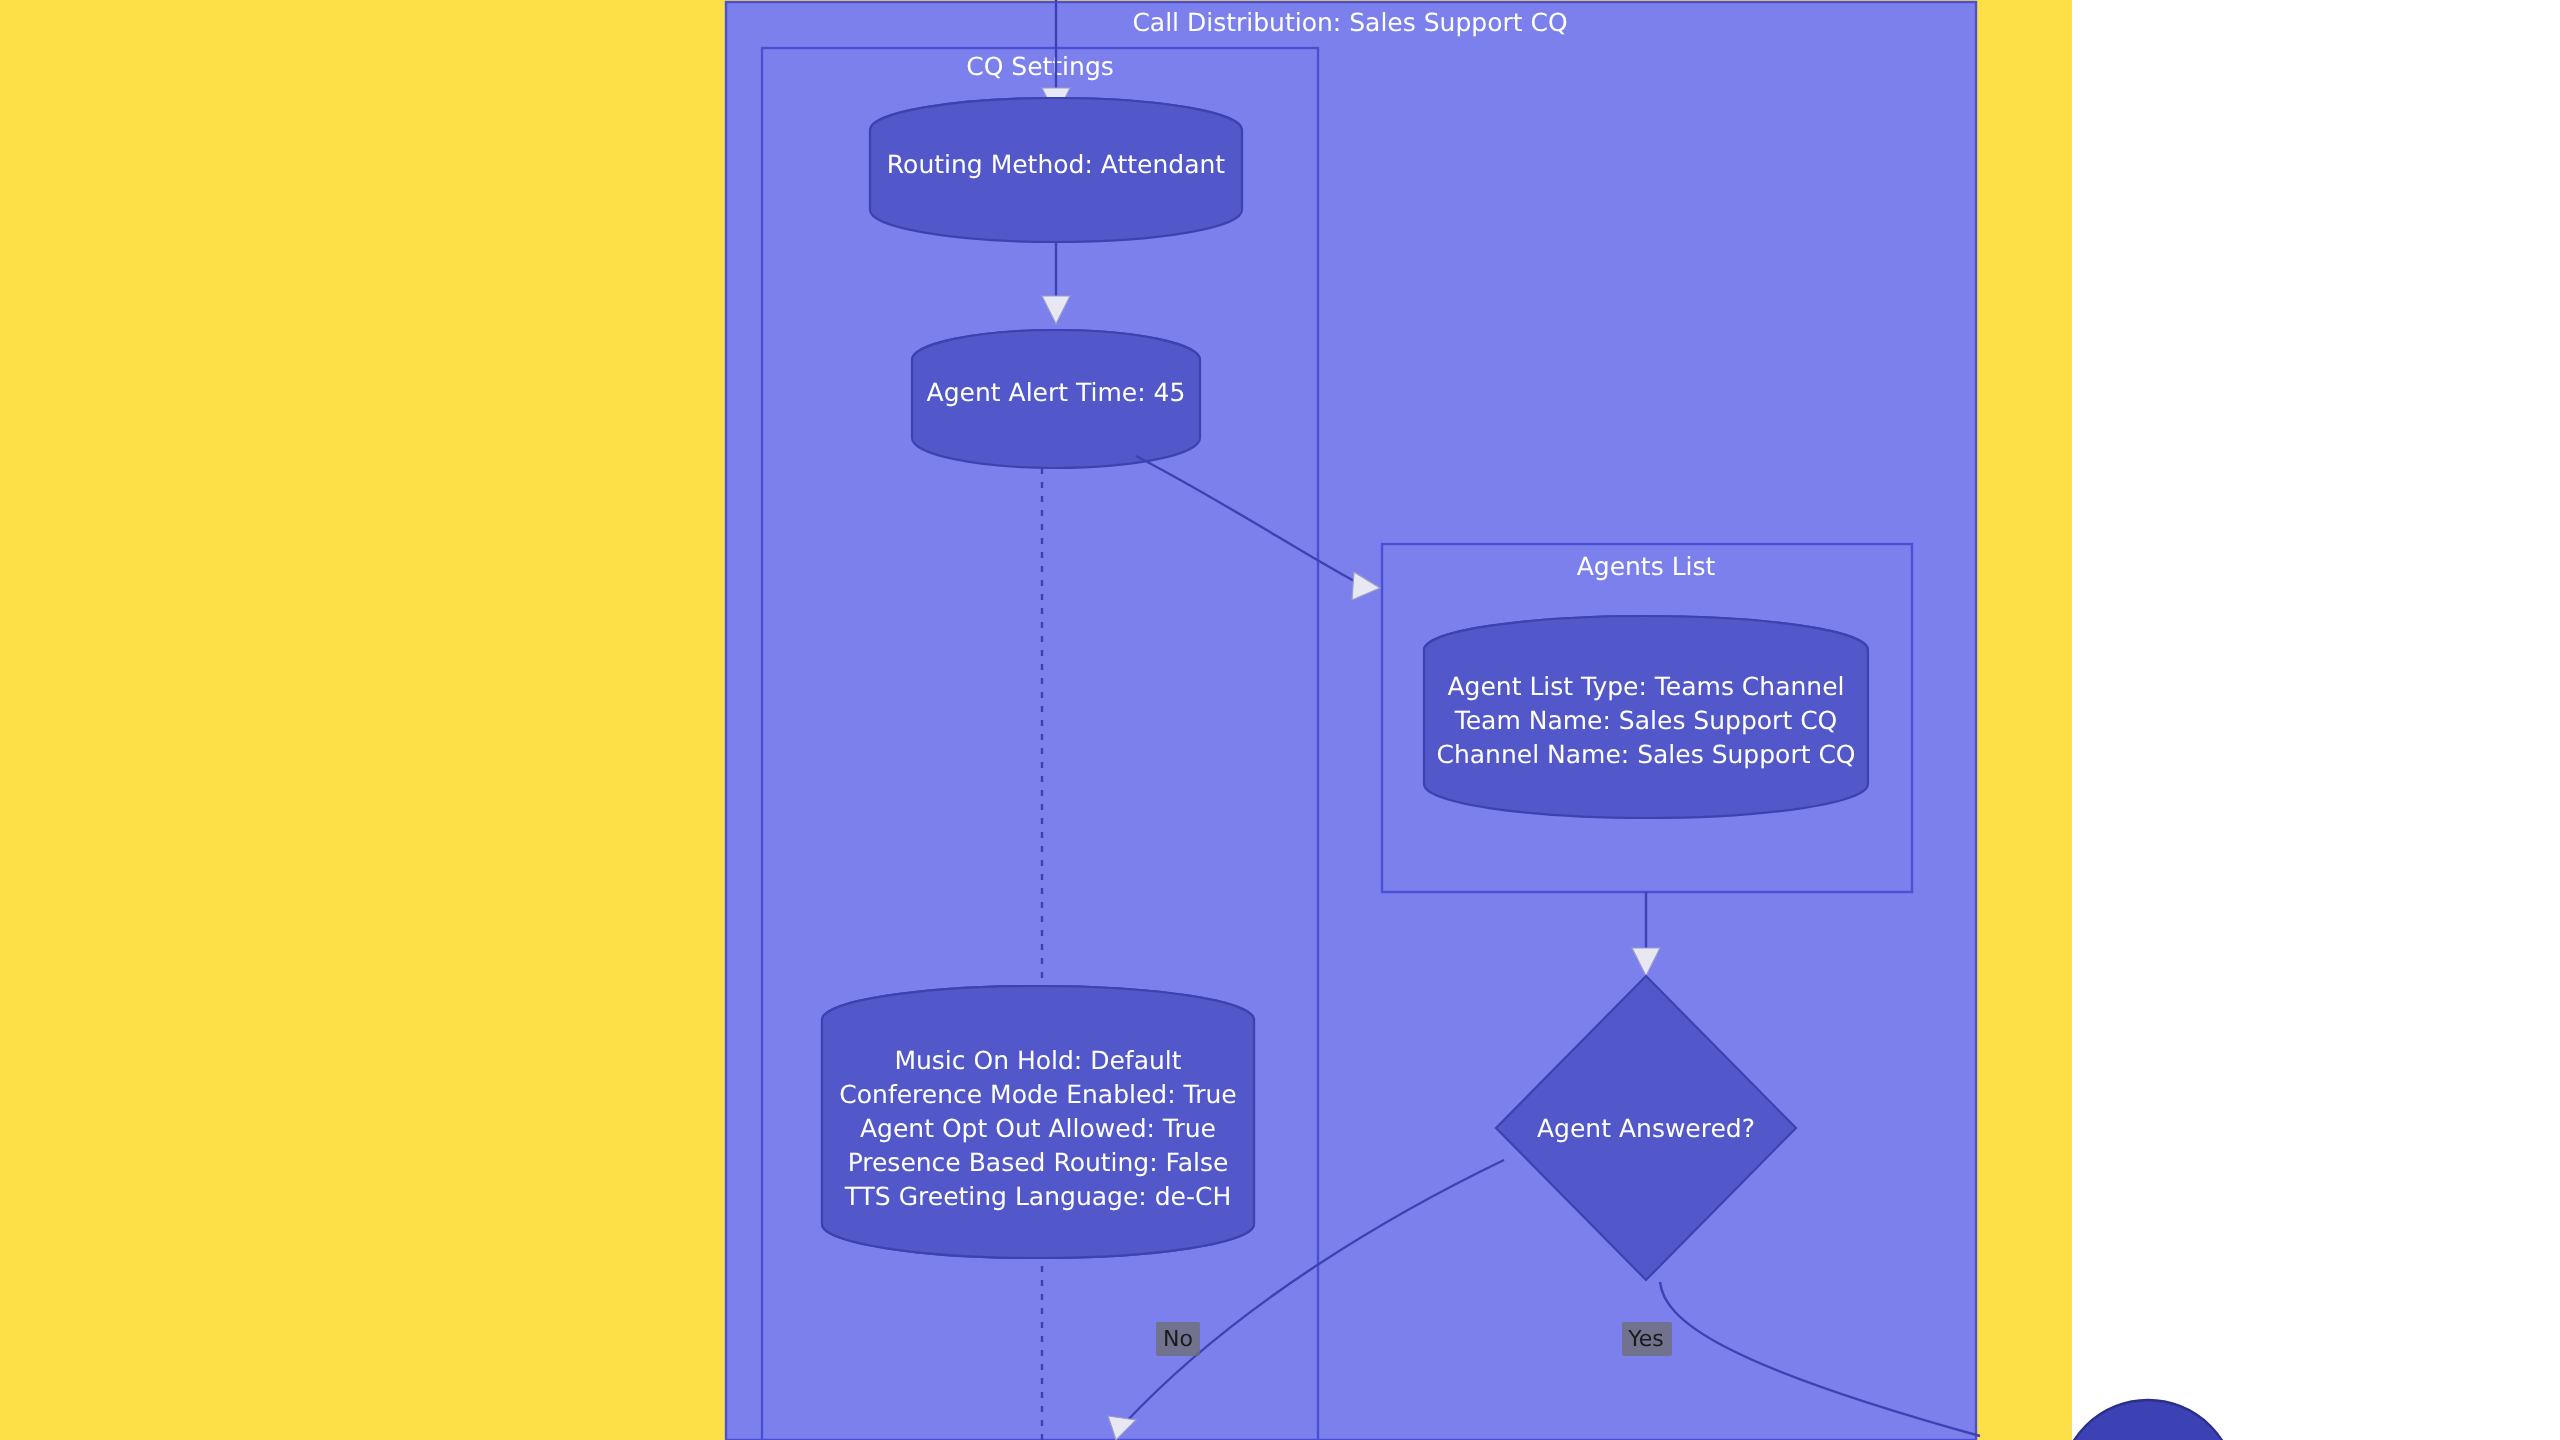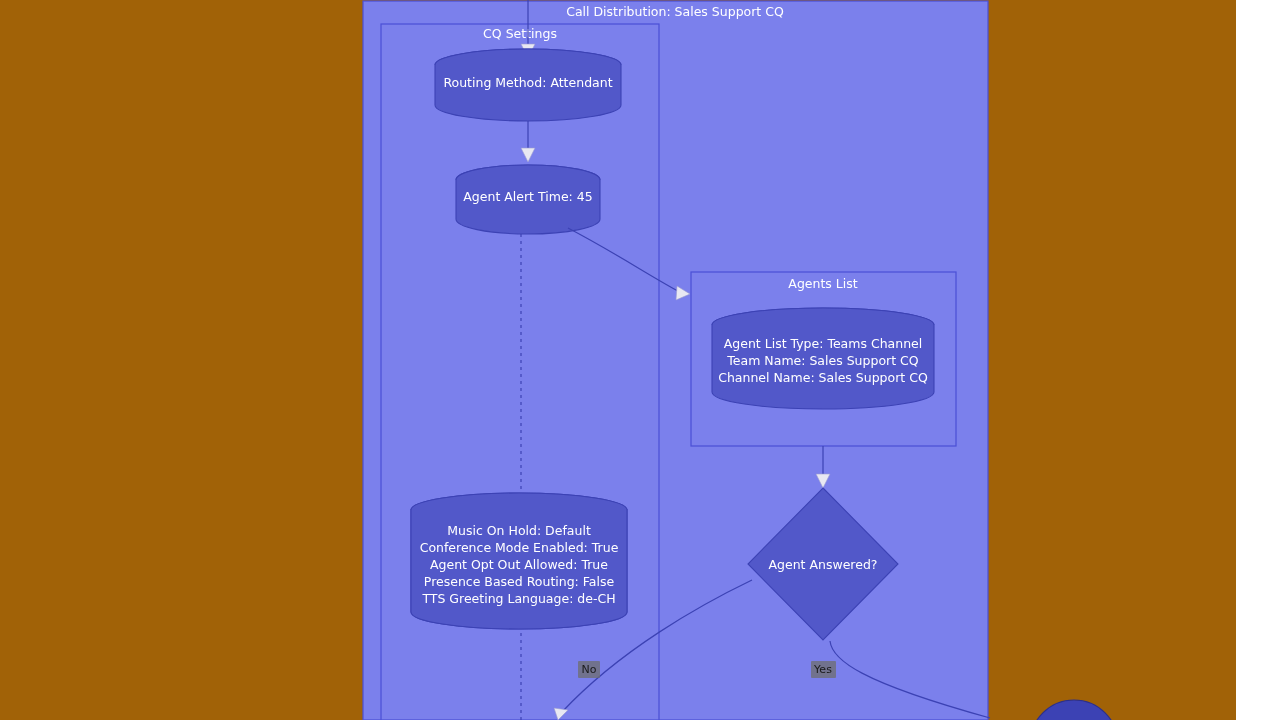--- a/index.html
+++ b/index.html
@@ -6,23 +6,23 @@
     margin: 0;
     padding: 0;
     width: 1280px;
     height: 720px;
     background: #ffffff;
     font-family: "DejaVu Sans", sans-serif;
     overflow: hidden;
   }
   #stage {
     position: relative;
-    width: 1236px;
+    width: 1036px;
     height: 720px;
-    background: #a16207;
+    background: #fde047;
   }
   svg#diagram {
     position: absolute;
     left: 0;
     top: 0;
     width: 1280px;
     height: 720px;
     display: block;
   }
   .subgraph-rect {

